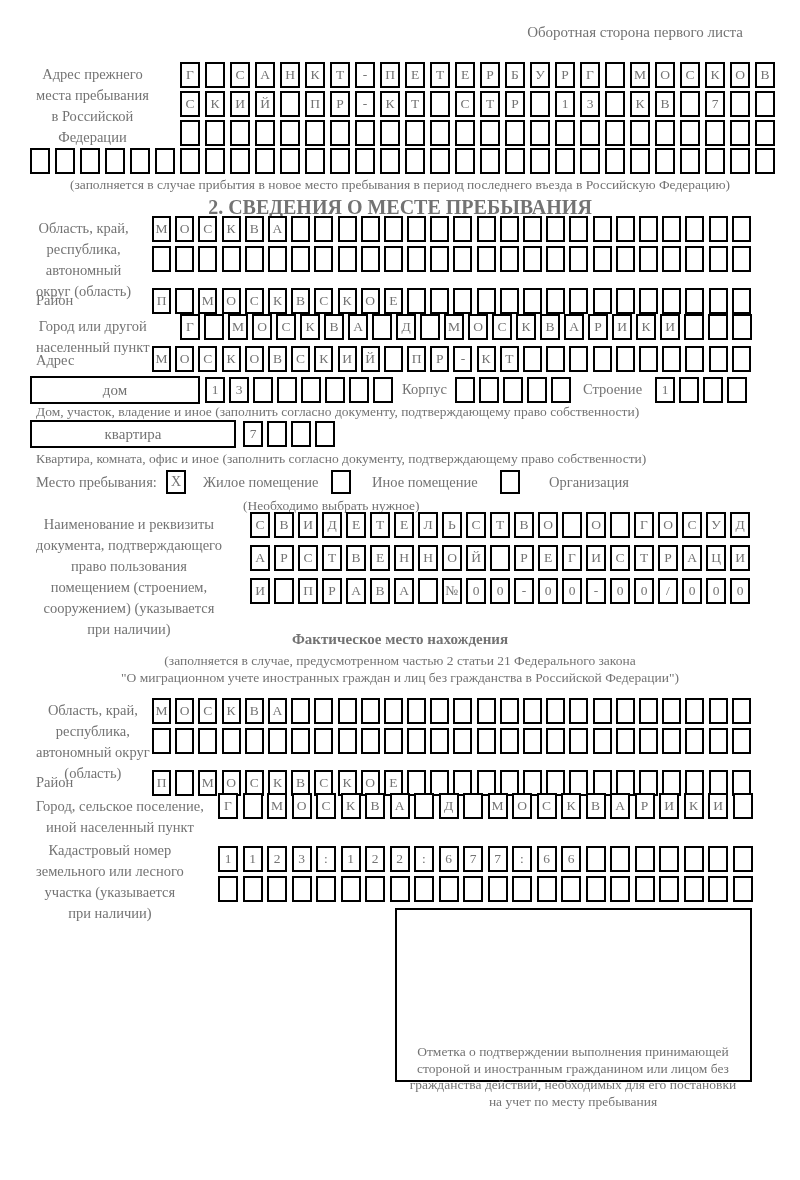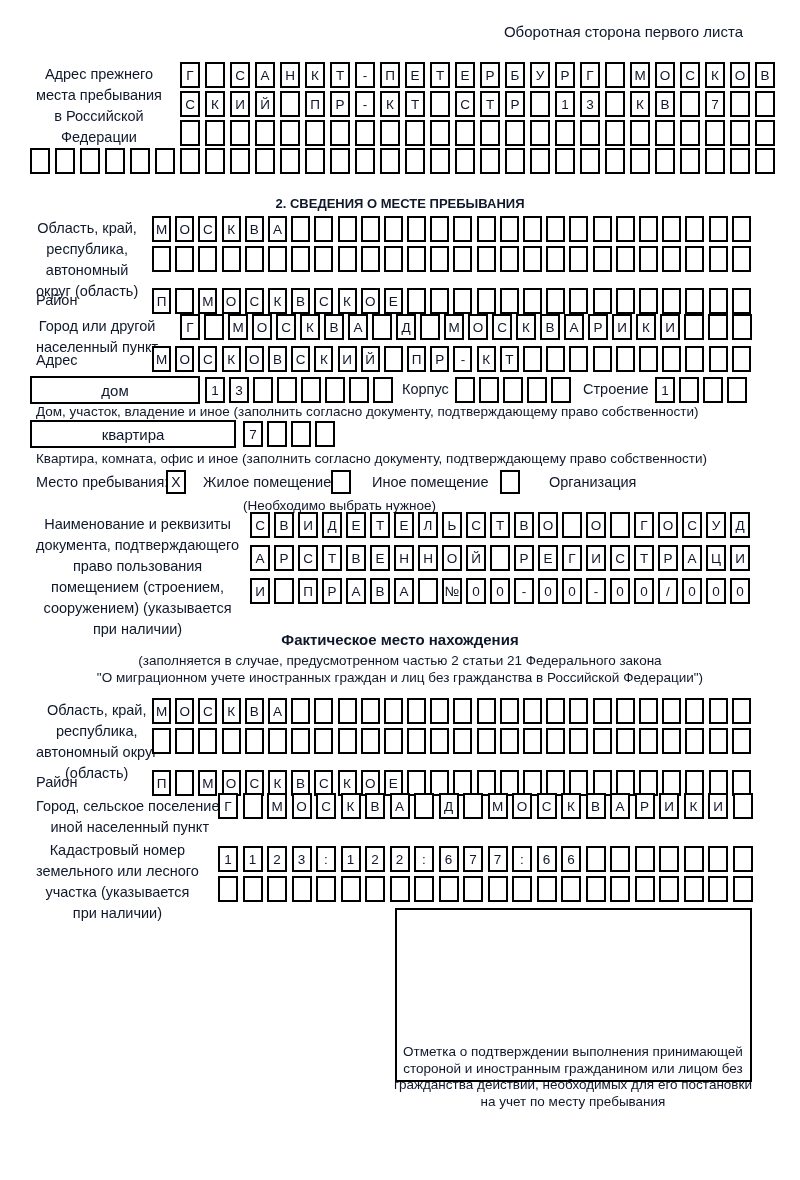--- a/index.html
+++ b/index.html
@@ -1,26 +1,26 @@
 <!DOCTYPE html>
 <html lang="ru"><head>
 <meta charset="utf-8">
 <style>
   html,body{margin:0;padding:0;background:#fff;}
   .page{
     position:relative;width:800px;height:1180px;background:#ffffff;
-    font-family:Liberation Sans, sans-serif;color:#0f172a;
+    font-family:Liberation Serif, serif;color:#737373;
     overflow:hidden;
   }
   .abs{position:absolute;}
   .lbl{font-size:14.5px;line-height:21px;white-space:pre-line;text-align:center;}
   .note{font-size:13.5px;line-height:16px;}
   .center{left:0;right:0;text-align:center;}
   .bold{font-weight:bold;}
-  .title{font-size:13px;}
+  .title{font-size:20px;}
   .cells{display:flex;}
   .cell{
     box-sizing:border-box;border:2px solid #000;height:26px;
     display:flex;align-items:center;justify-content:center;
     font-size:13.5px;background:#fff;flex:0 0 auto;
   }
   .cw20 .cell{width:20px;}
   .cw19 .cell{width:19px;}
   .g5{gap:5px;}
   .g42{gap:4.2px;}
@@ -151,20 +151,21 @@
       <span class="cell"></span>
       <span class="cell"></span>
       <span class="cell"></span>
       <span class="cell"></span>
       <span class="cell"></span>
       <span class="cell"></span>
       <span class="cell"></span>
       <span class="cell"></span>
       <span class="cell"></span>
     </div>
+  <div class="abs note center" style="top:177px;" data-bind="prev_address.note">(заполняется в случае прибытия в новое место пребывания в период последнего въезда в Российскую Федерацию)</div>
 
   <div class="abs center bold title" style="top:196px;" data-bind="section2.title">2. СВЕДЕНИЯ О МЕСТЕ ПРЕБЫВАНИЯ</div>
 
   <div class="abs lbl" style="left:36px;top:218px;" data-bind="section2.oblast.label">Область, край,
 республика,
 автономный
 округ (область)</div>
   <div class="abs cells cw19 g42" style="left:152px;top:216px;">
       <span class="cell">М</span>
       <span class="cell">О</span>

